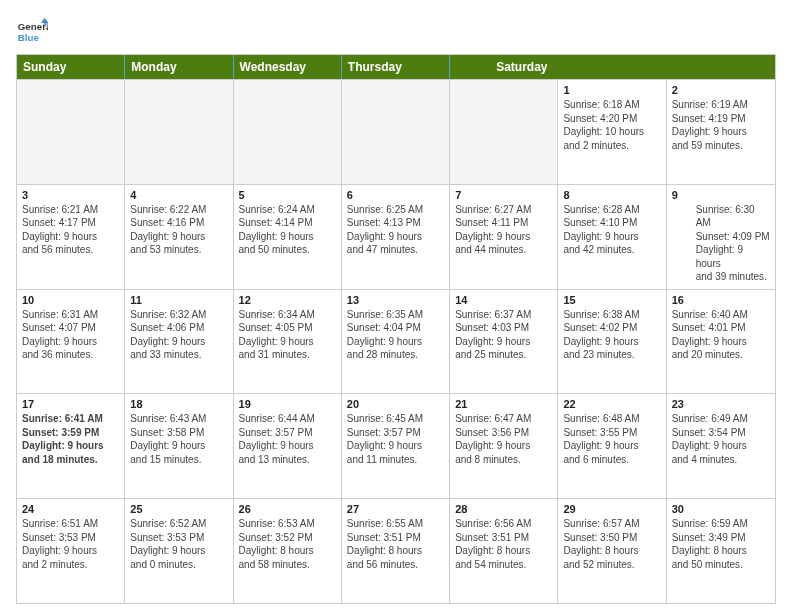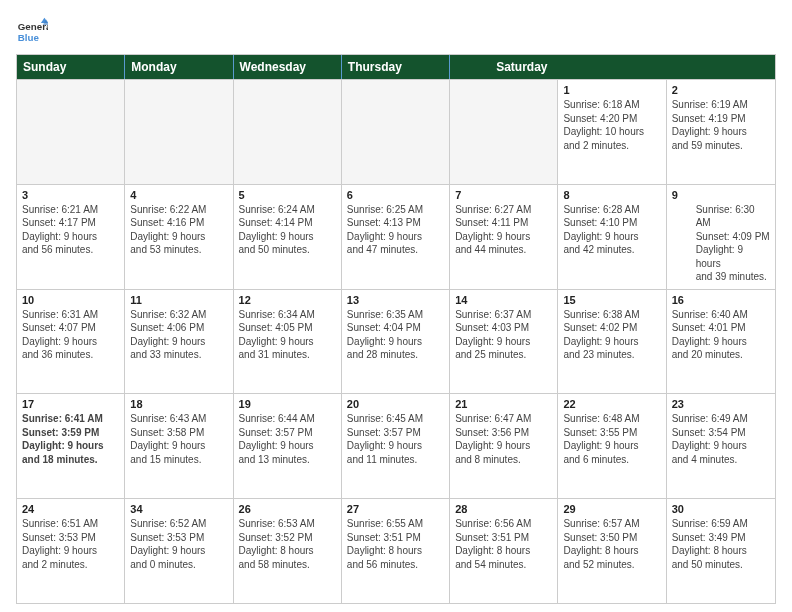--- a/index.html
+++ b/index.html
@@ -48,21 +48,21 @@
     }
     .calendar {
       flex: 1;
       display: flex;
       flex-direction: column;
       border: 1px solid #ccc;
     }
     .cal-header {
       display: grid;
       grid-template-columns: repeat(7, 1fr);
-      background: #14532d;
+      background: #4d7c0f;
     }
     .cal-header-cell {
       color: #fff;
       font-size: 12px;
       font-weight: bold;
       padding: 5px 6px;
       border-right: 1px solid #5a9acf;
     }
     .cal-header-cell:last-child {
       border-right: none;
@@ -310,21 +310,21 @@
         </div>
         <div class="cal-row">
           <div class="cal-cell">
             <div class="day-num">24</div>
             <div class="cell-info" style="white-space: pre-line;">Sunrise: 6:51 AM
 Sunset: 3:53 PM
 Daylight: 9 hours
 and 2 minutes.</div>
           </div>
           <div class="cal-cell">
-            <div class="day-num">34</div>
+            <div class="day-num">25</div>
             <div class="cell-info" style="white-space: pre-line;">Sunrise: 6:52 AM
 Sunset: 3:53 PM
 Daylight: 9 hours
 and 0 minutes.</div>
           </div>
           <div class="cal-cell">
             <div class="day-num">26</div>
             <div class="cell-info" style="white-space: pre-line;">Sunrise: 6:53 AM
 Sunset: 3:52 PM
 Daylight: 8 hours

